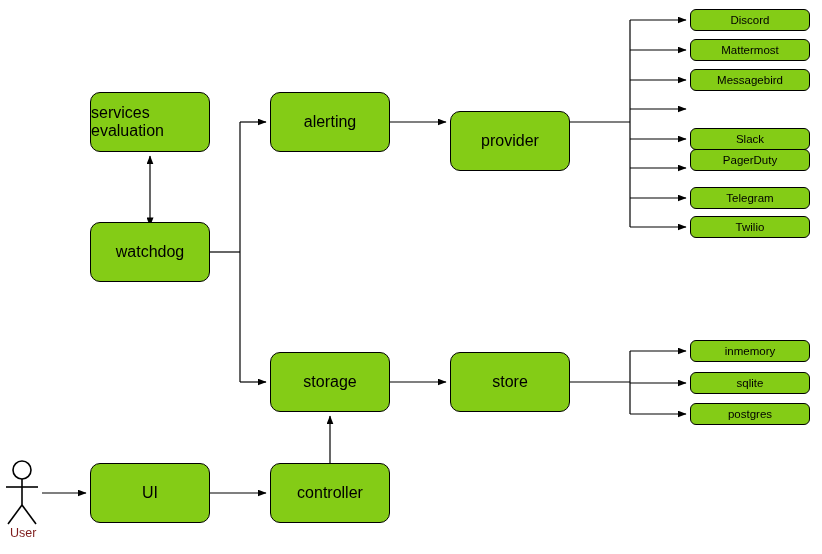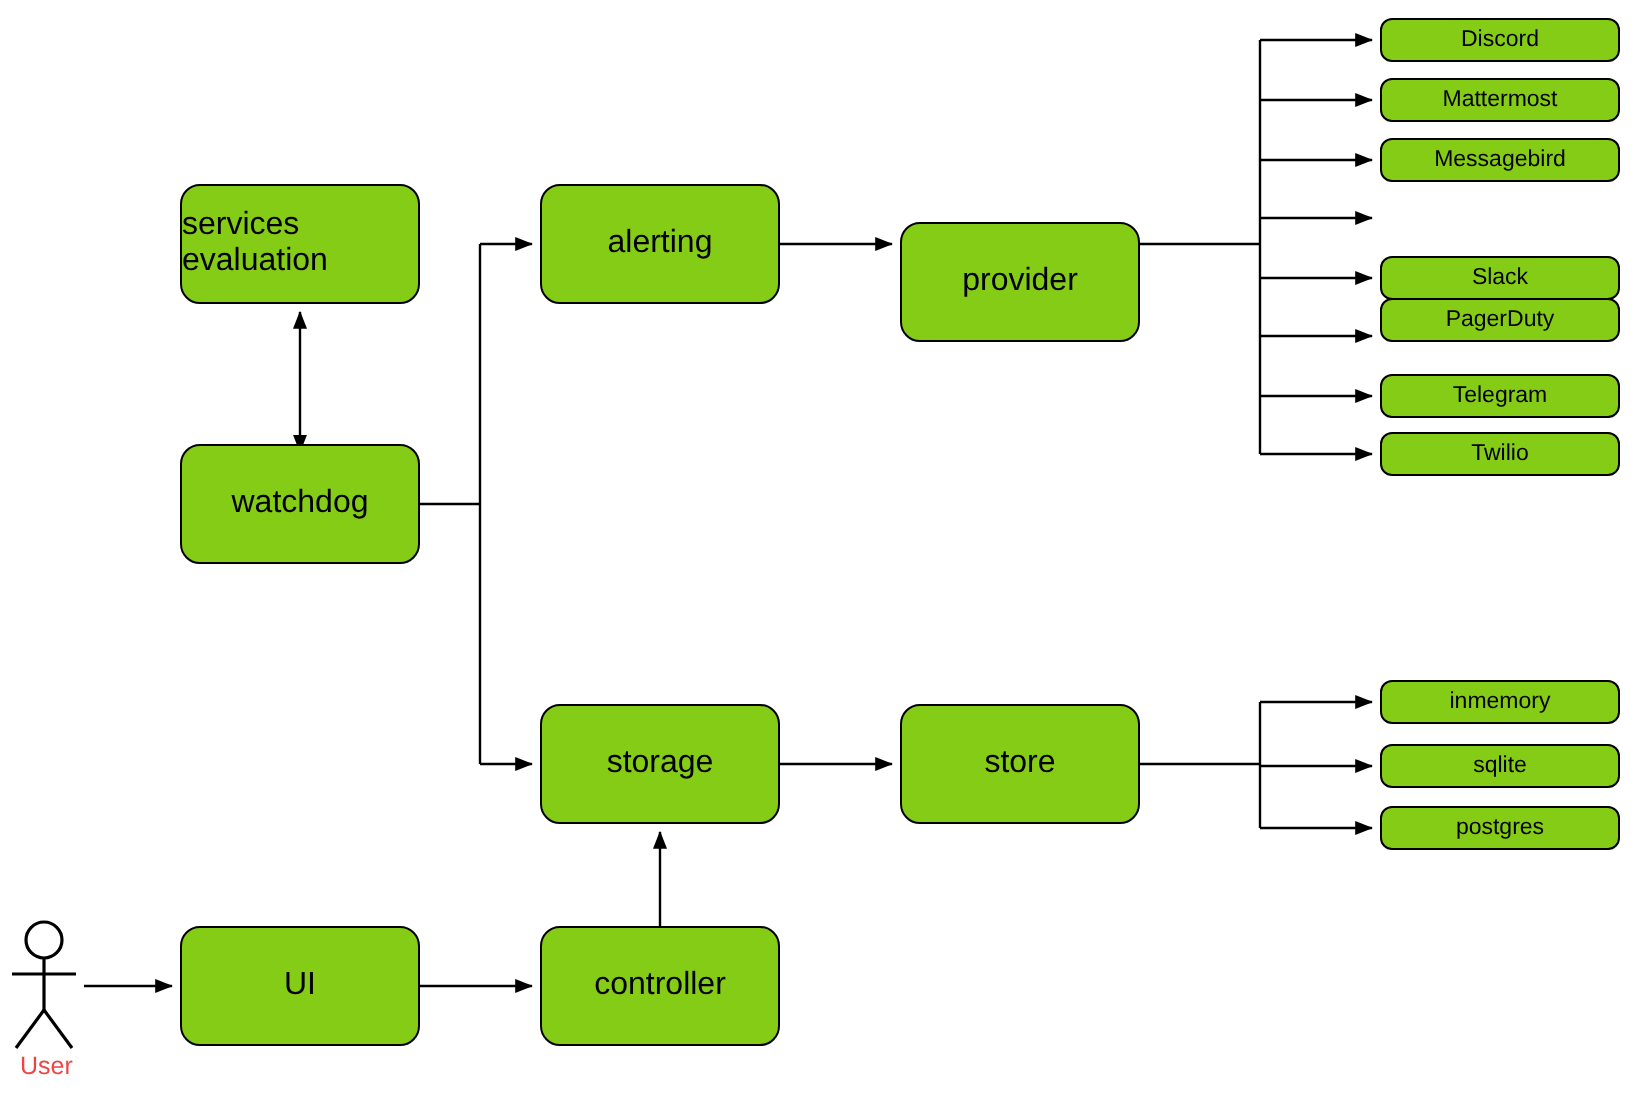--- a/index.html
+++ b/index.html
@@ -54,21 +54,21 @@
   }
   .node.leaf {
     width: 120px;
     height: 22px;
     border-radius: 6px;
     font-size: 11.5px;
   }
   .actor-label {
     position: absolute;
     font-size: 12.5px;
-    color: #ef4444;
+    color: #7f1d1d;
     white-space: nowrap;
   }
 </style>
 </head>
 <body>
 
 <div id="diagram-canvas">
 
   <svg id="wires" viewBox="0 0 822 554">
     <defs>

